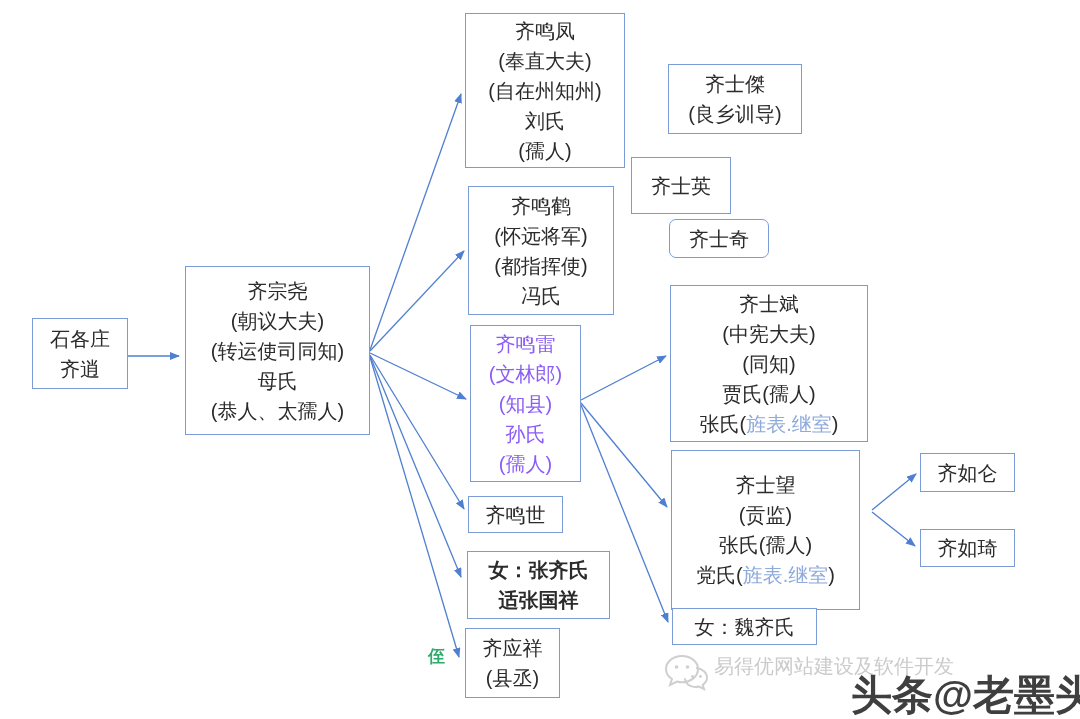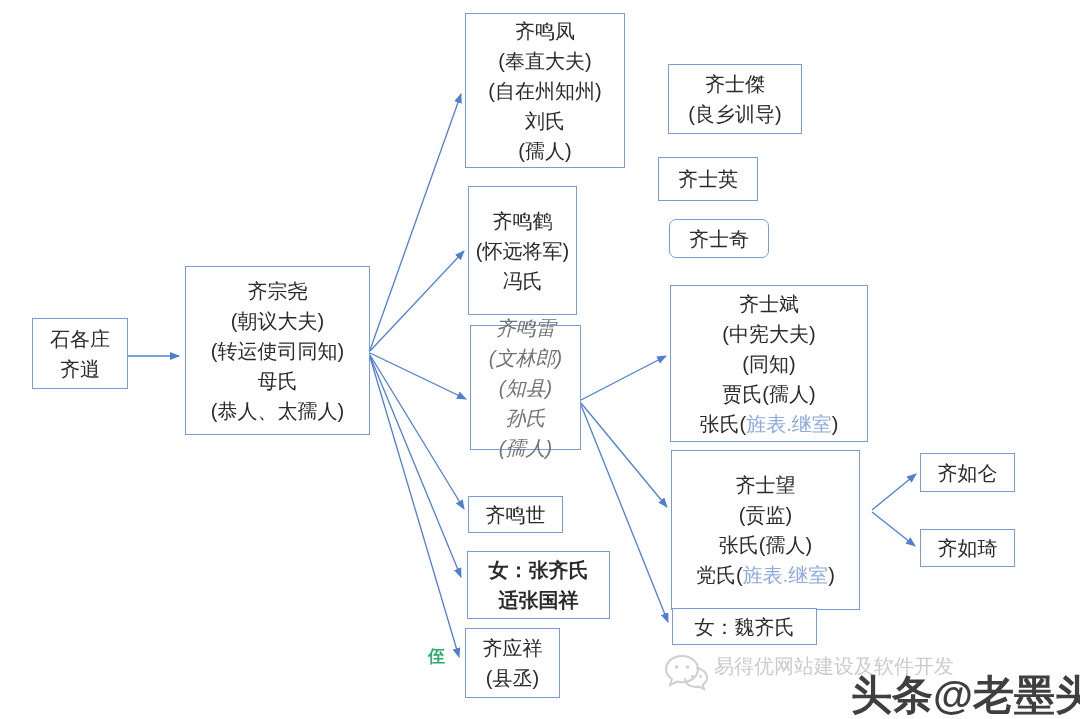--- a/index.html
+++ b/index.html
@@ -109,26 +109,27 @@
         <div class="node-line">母氏</div>
         <div class="node-line">(恭人、太孺人)</div>
       </div>
       <div class="node" style="left: 465px; top: 13px; width: 160px; height: 155px; border-color: rgb(123, 155, 214); color: rgb(43, 43, 43);">
         <div class="node-line">齐鸣凤</div>
         <div class="node-line">(奉直大夫)</div>
         <div class="node-line">(自在州知州)</div>
         <div class="node-line">刘氏</div>
         <div class="node-line">(孺人)</div>
       </div>
-      <div class="node" style="left: 468px; top: 186px; width: 109px; height: 129px; border-color: rgb(123, 155, 214); color: rgb(43, 43, 43); justify-content: center;">
+      <div class="node" style="left: 468px; top: 186px; width: 146px; height: 129px; border-color: rgb(123, 155, 214); color: rgb(43, 43, 43); justify-content: center;">
         <div class="node-line">齐鸣鹤</div>
         <div class="node-line">(怀远将军)</div>
+        <div class="node-line">(都指挥使)</div>
         <div class="node-line">冯氏</div>
       </div>
-      <div class="node" style="left: 470px; top: 325px; width: 111px; height: 125px; border-color: rgb(123, 155, 214); color: #737373; font-style: italic;">
+      <div class="node" style="left: 470px; top: 325px; width: 111px; height: 157px; border-color: rgb(123, 155, 214); color: #8b5cf6;">
         <div class="node-line">齐鸣雷</div>
         <div class="node-line">(文林郎)</div>
         <div class="node-line">(知县)</div>
         <div class="node-line">孙氏</div>
         <div class="node-line">(孺人)</div>
       </div>
       <div class="node" style="left: 468px; top: 496px; width: 95px; height: 37px; border-color: rgb(123, 155, 214); color: rgb(43, 43, 43);">
         <div class="node-line">齐鸣世</div>
       </div>
       <div class="node" style="left: 467px; top: 551px; width: 143px; height: 68px; border-color: rgb(123, 155, 214); color: rgb(43, 43, 43); font-weight: bold;">
@@ -136,21 +137,21 @@
         <div class="node-line">适张国祥</div>
       </div>
       <div class="node" style="left: 465px; top: 628px; width: 95px; height: 70px; border-color: rgb(123, 155, 214); color: rgb(43, 43, 43);">
         <div class="node-line">齐应祥</div>
         <div class="node-line">(县丞)</div>
       </div>
       <div class="node" style="left: 668px; top: 64px; width: 134px; height: 70px; border-color: rgb(123, 155, 214); color: rgb(43, 43, 43);">
         <div class="node-line">齐士傑</div>
         <div class="node-line">(良乡训导)</div>
       </div>
-      <div class="node" style="left: 658px; top: 157px; width: 100px; height: 44px; border-color: rgb(123, 155, 214); color: rgb(43, 43, 43);">
+      <div class="node" style="left: 631px; top: 157px; width: 100px; height: 57px; border-color: rgb(123, 155, 214); color: rgb(43, 43, 43);">
         <div class="node-line">齐士英</div>
       </div>
       <div class="node" style="left: 669px; top: 219px; width: 100px; height: 39px; border-color: rgb(123, 155, 214); color: rgb(43, 43, 43); border-radius: 7px;">
         <div class="node-line">齐士奇</div>
       </div>
       <div class="node" style="left: 670px; top: 273px; width: 198px; height: 157px; border-color: rgb(123, 155, 214); color: rgb(43, 43, 43); margin-top: 12px;">
         <div class="node-line">齐士斌</div>
         <div class="node-line">(中宪大夫)</div>
         <div class="node-line">(同知)</div>
         <div class="node-line">贾氏(孺人)</div>

